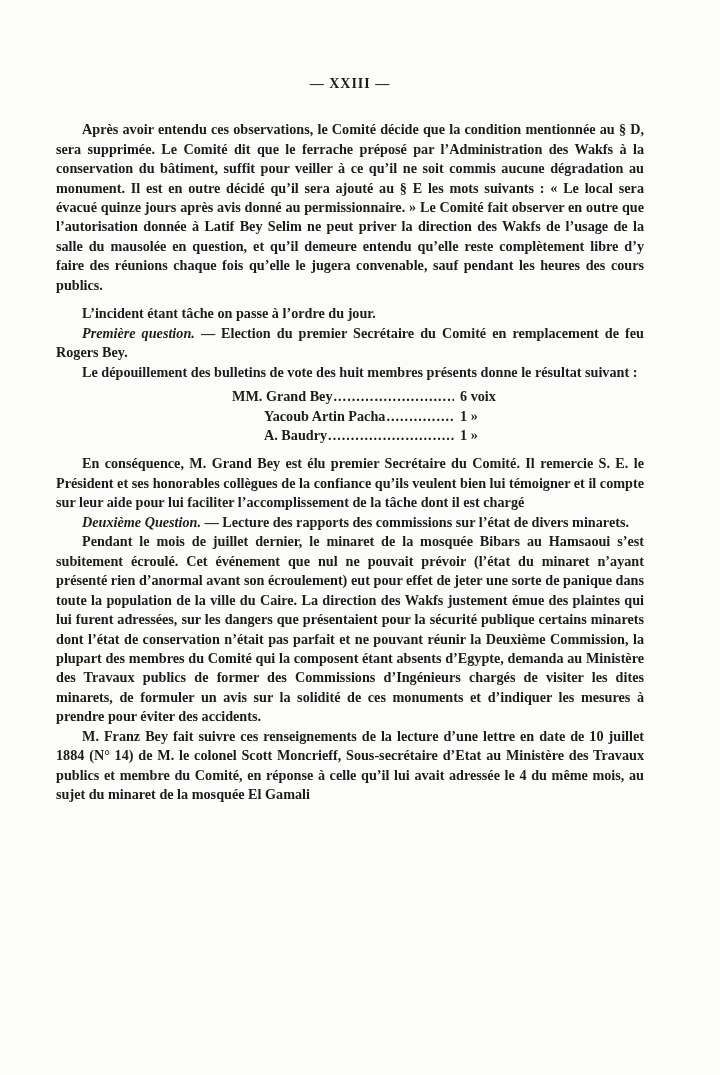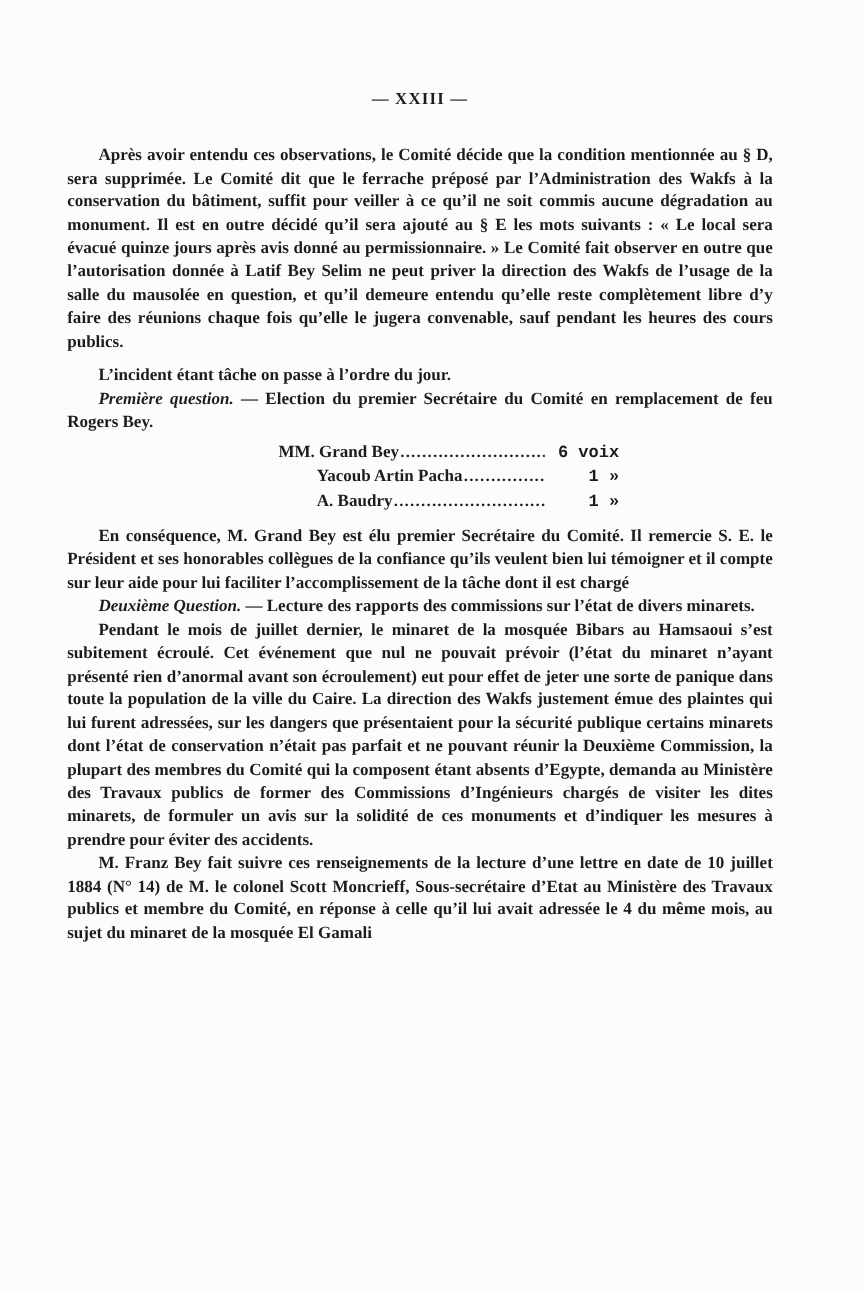--- a/index.html
+++ b/index.html
@@ -30,33 +30,33 @@
       margin: 0 0 27px 0;
     }
     .para { margin: 0; text-indent: 26px; }
     .gap-sm { margin-top: 9px; }
     .gap-md { }
     .lead-italic { font-style: italic; }
     .vote-block {
       margin: 5px 0 9px 176px;
       width: 284px;
       text-indent: 0;
-      text-align: right;
+      text-align: left;
     }
     .vote-row { display: flex; align-items: baseline; }
     .vote-row.indent { padding-left: 32px; }
     .vote-name { white-space: nowrap; }
     .vote-leader {
       flex: 1 1 auto;
       overflow: hidden;
       white-space: nowrap;
       letter-spacing: 1px;
       margin-left: 1px;
     }
-    .vote-value { flex: 0 0 56px; padding-left: 6px; white-space: nowrap; font-family: Liberation Mono, monospace; }
+    .vote-value { flex: 0 0 56px; padding-left: 6px; white-space: nowrap; }
     .vote-total { display: flex; justify-content: flex-end; margin-top: 1px; }
     .vote-total-value {
       flex: 0 0 30px;
       margin-left: 6px;
       margin-right: 20px;
       margin-top: 2px;
       border-top: 2px solid #222;
       padding-left: 12px;
     }
   </style>
@@ -67,20 +67,21 @@
 
   <div class="page-number">— XXIII —</div>
 
   <p class="para">Après avoir entendu ces observations, le Comité décide que la condition mentionnée au § D, sera supprimée. Le Comité dit que le ferrache préposé par l’Administration des Wakfs à la conservation du bâtiment, suffit pour veiller à ce qu’il ne soit commis aucune dégradation au monument. Il est en outre décidé qu’il sera ajouté au § E les mots suivants : « Le local sera évacué quinze jours après avis donné au permissionnaire. » Le Comité fait observer en outre que l’autorisation donnée à Latif Bey Selim ne peut priver la direction des Wakfs de l’usage de la salle du mausolée en question, et qu’il demeure entendu qu’elle reste complètement libre d’y faire des réunions chaque fois qu’elle le jugera convenable, sauf pendant les heures des cours publics.</p>
 
   <p class="para gap-sm">L’incident étant tâche on passe à l’ordre du jour.</p>
 
   <p class="para gap-md"><span class="lead-italic">Première question.</span><span> — Election du premier Secrétaire du Comité en remplacement de feu Rogers Bey.</span></p>
 
 
+  <p class="para">Le dépouillement des bulletins de vote des huit membres présents donne le résultat suivant :</p>
 
   <div class="vote-block">
     <div class="vote-row">
       <span class="vote-name">MM. Grand Bey</span>
       <span class="vote-leader">..........................................</span>
       <span class="vote-value">6 voix</span>
     </div>
     <div class="vote-row indent">
       <span class="vote-name">Yacoub Artin Pacha</span>
       <span class="vote-leader">..........................................</span>

